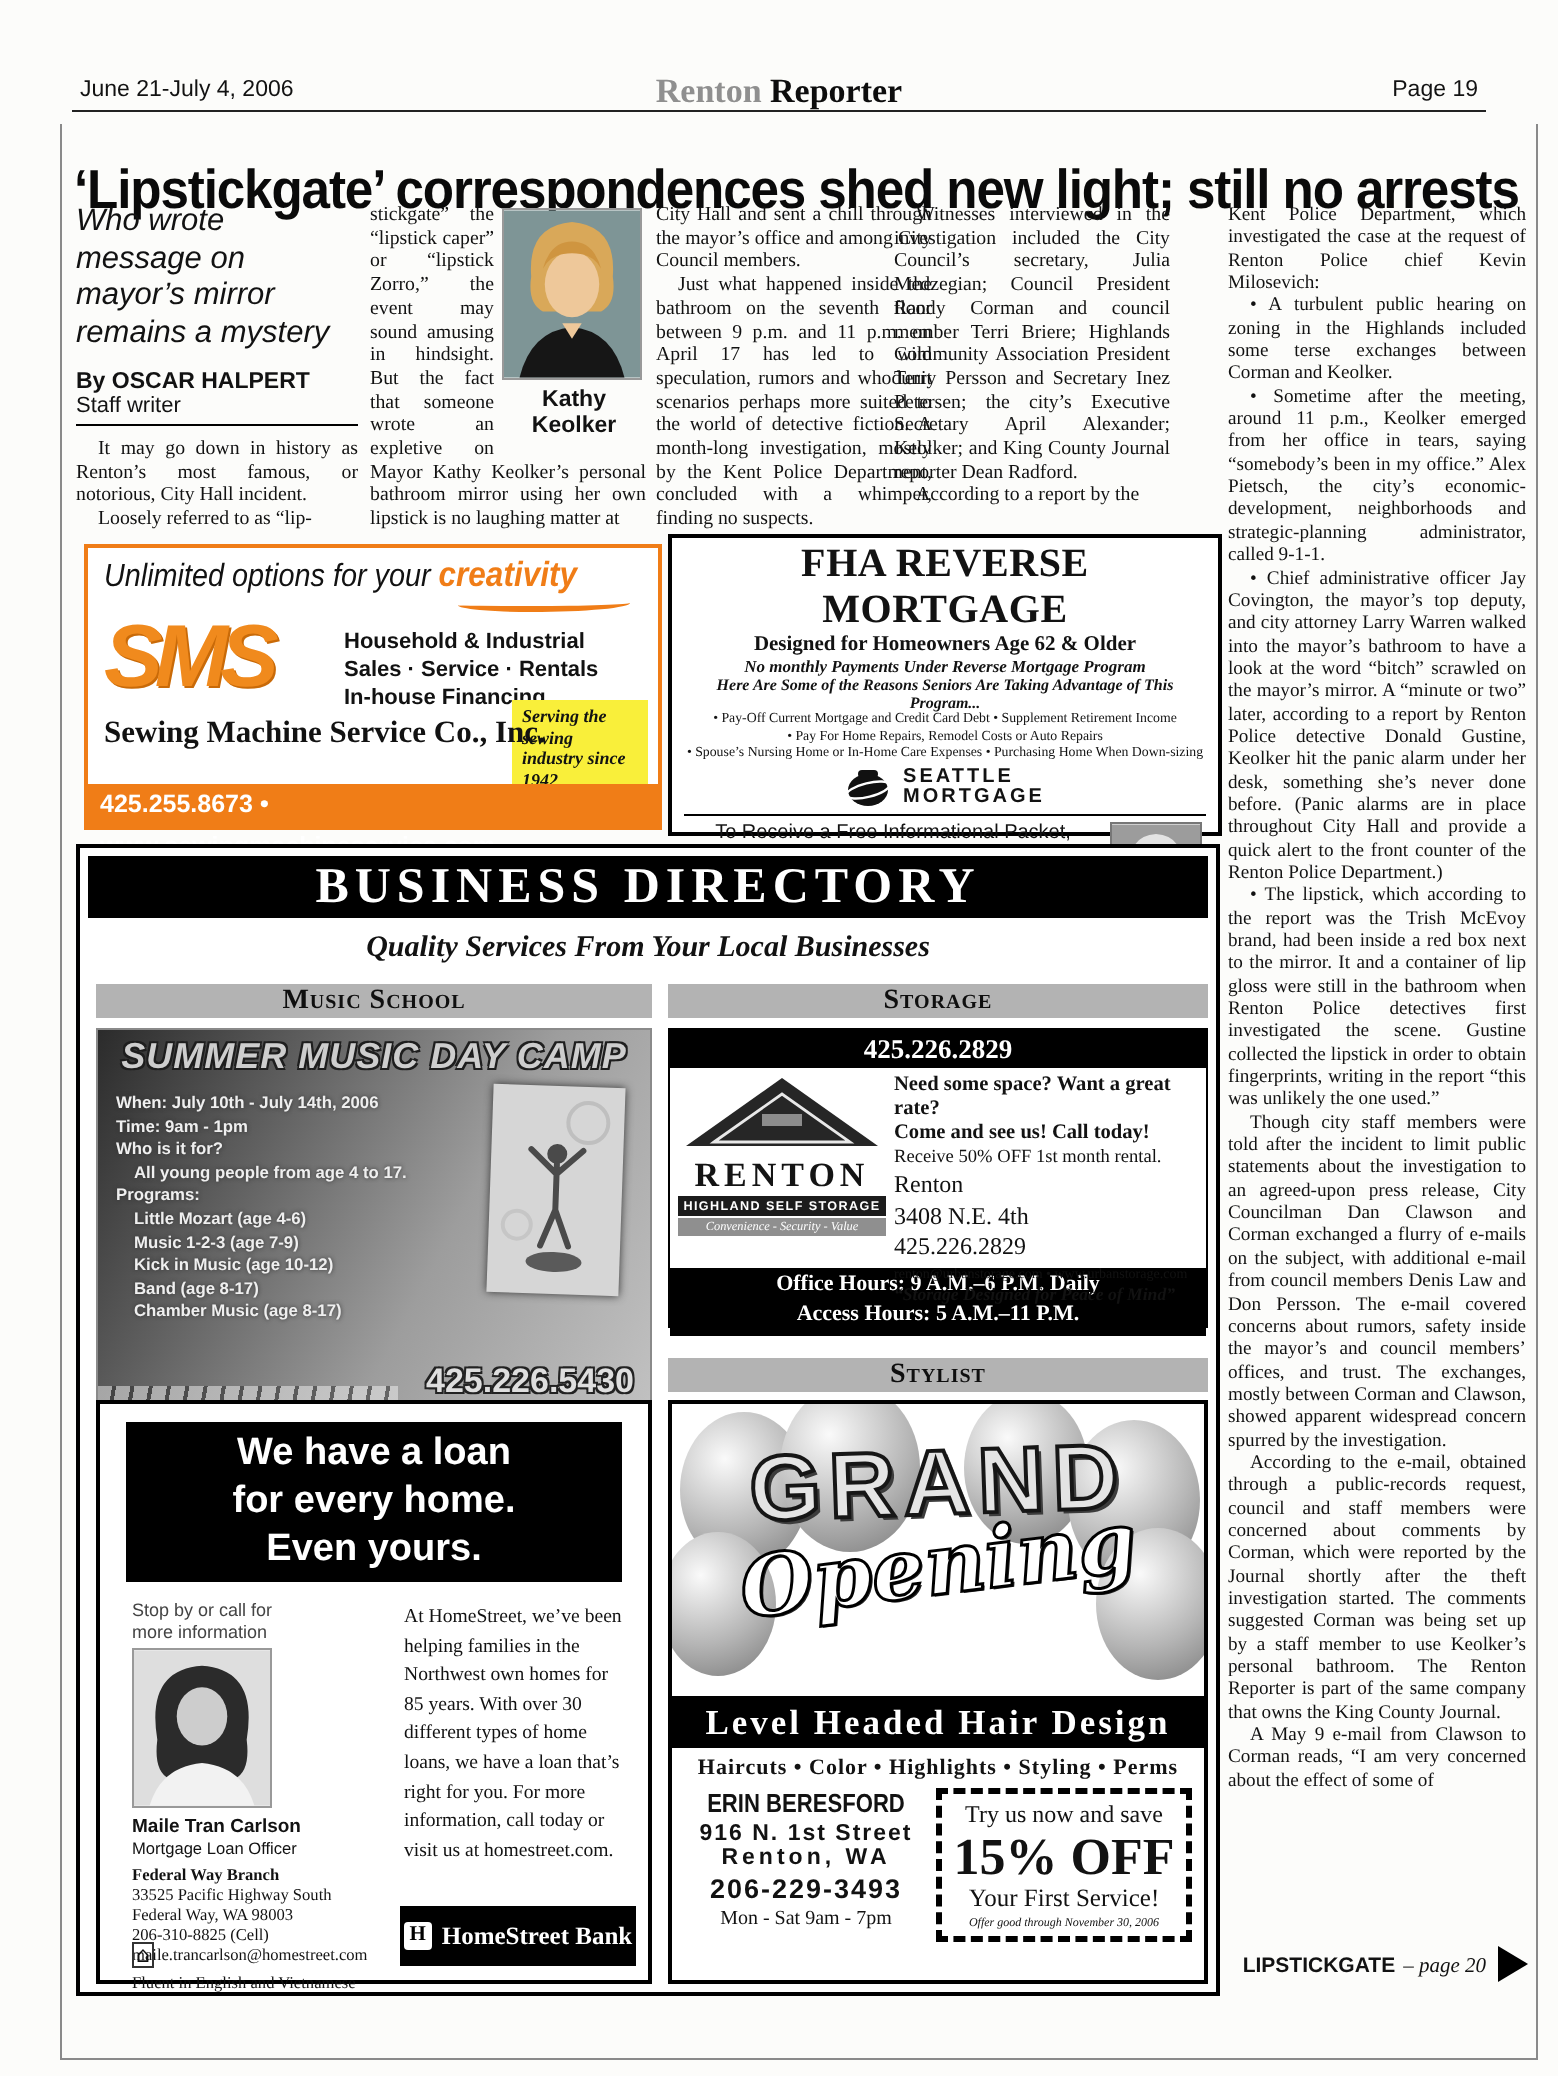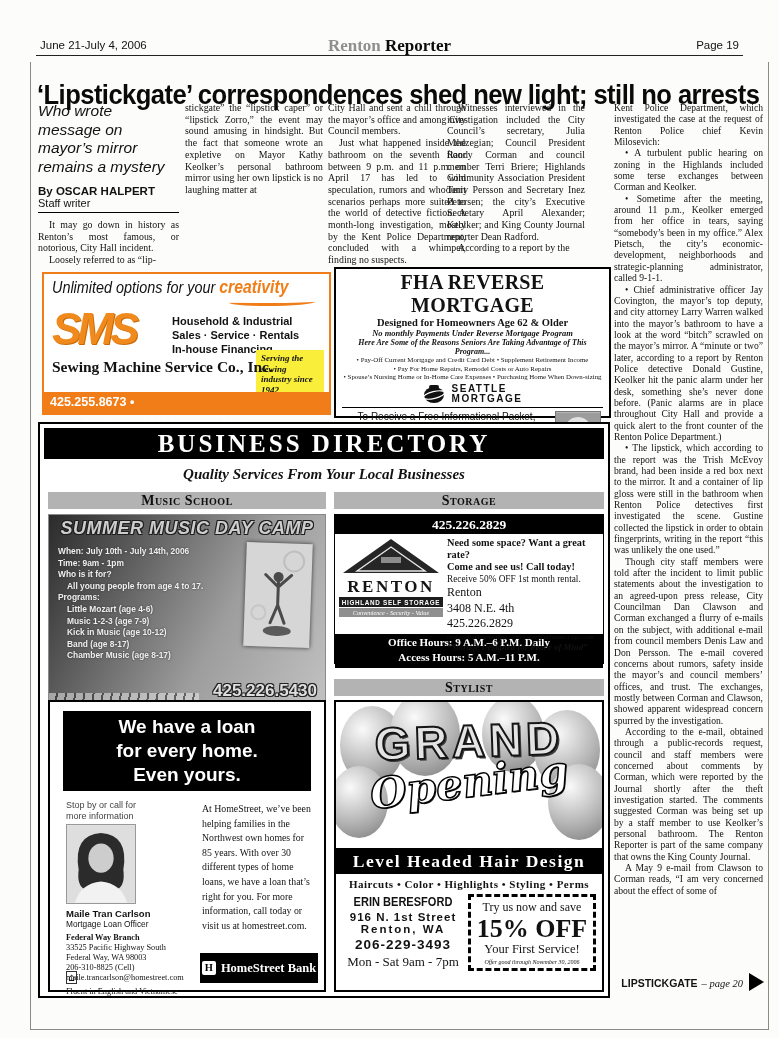--- a/index.html
+++ b/index.html
@@ -158,21 +158,21 @@
         font-style:italic; font-weight:700; font-size:42px; color:#fff; transform:rotate(-7deg);
         -webkit-text-stroke:1.5px #000; text-shadow:1px 1px 0 #222; }
   .sty-salon { height:26px; background:#000; color:#fff; text-align:center; font-size:17.5px; font-weight:700; letter-spacing:1.5px; line-height:26px; }
   .sty-serv { text-align:center; font-weight:700; font-size:11px; letter-spacing:.5px; padding:4px 0 2px; }
   .sty-row { display:flex; padding:2px 6px 0; }
   .sty-left { width:122px; text-align:center; font-family:"Liberation Sans",sans-serif; }
   .sl-name { font-weight:700; font-size:13px; transform:scaleX(.85); transform-origin:center; white-space:nowrap; }
   .sl-street { font-weight:700; font-size:11.5px; letter-spacing:1px; margin-top:2px; }
   .sl-city { font-weight:700; font-size:11.5px; letter-spacing:2px; }
   .sl-phone { font-weight:700; font-size:13.5px; letter-spacing:1px; margin-top:2px; }
-  .sl-hours { font-family:"Liberation Serif",serif; font-size:13px; margin-top:2px; }
+  .sl-hours { font-family:"Liberation Serif",serif; font-size:10px; margin-top:2px; }
   .sty-coupon { flex:1; border:3px dashed #000; margin-left:4px; text-align:center; padding:3px 2px; }
   .cp1 { font-size:12px; }
   .cp-off { font-weight:900; font-size:26px; line-height:27px; }
   .cp2 { font-size:12.5px; }
   .cp-fine { font-style:italic; font-size:6px; margin-top:2px; }
 </style>
 </head>
 <body>
 
 <div class="abs mh-date">June 21-July 4, 2006</div>
@@ -191,20 +191,31 @@
 
 <section class="col col1">
   <div class="deck">Who wrote message on mayor’s mirror remains a mystery</div>
   <div class="byline">By OSCAR HALPERT</div>
   <div class="byline-title">Staff writer</div>
   <p class="bp">It may go down in history as Renton’s most famous, or notorious, City Hall incident.</p>
   <p class="bp">Loosely referred to as “lip-</p>
 </section>
 
 <section class="col col2">
+  <div class="kk-photo">
+    <svg width="70" height="86" viewBox="0 0 70 86">
+      <rect width="70" height="86" fill="#7e9596"></rect>
+      <path d="M14 34 Q12 8 35 6 Q58 8 56 34 Q58 48 50 52 L20 52 Q12 48 14 34Z" fill="#d9a859"></path>
+      <ellipse cx="35" cy="38" rx="14" ry="17" fill="#eec89a"></ellipse>
+      <path d="M20 30 Q24 16 35 16 Q46 16 50 30 Q46 22 35 22 Q24 22 20 30Z" fill="#cf9540"></path>
+      <path d="M8 86 Q14 62 35 60 Q56 62 62 86Z" fill="#161616"></path>
+      <path d="M30 58 L35 66 L40 58Z" fill="#eec89a"></path>
+    </svg>
+    <div class="kk-cap">Kathy Keolker</div>
+  </div>
   <p class="bp noindent">stickgate” the “lipstick caper” or “lipstick Zorro,” the event may sound amusing in hindsight. But the fact that someone wrote an expletive on Mayor Kathy Keolker’s personal bathroom mirror using her own lipstick is no laughing matter at</p>
 </section>
 
 <section class="col col3">
   <p class="bp noindent">City Hall and sent a chill through the mayor’s office and among City Council members.</p>
   <p class="bp">Just what happened inside the bathroom on the seventh floor between 9 p.m. and 11 p.m. on April 17 has led to wild speculation, rumors and whodunit scenarios perhaps more suited to the world of detective fiction. A month-long investigation, mostly by the Kent Police Department, concluded with a whimper, finding no suspects.</p>
 </section>
 
 <section class="col col4">
   <p class="bp">Witnesses interviewed in the investigation included the City Council’s secretary, Julia Medzegian; Council President Randy Corman and council member Terri Briere; Highlands Community Association President Terry Persson and Secretary Inez Petersen; the city’s Executive Secretary April Alexander; Keolker; and King County Journal reporter Dean Radford.</p>

